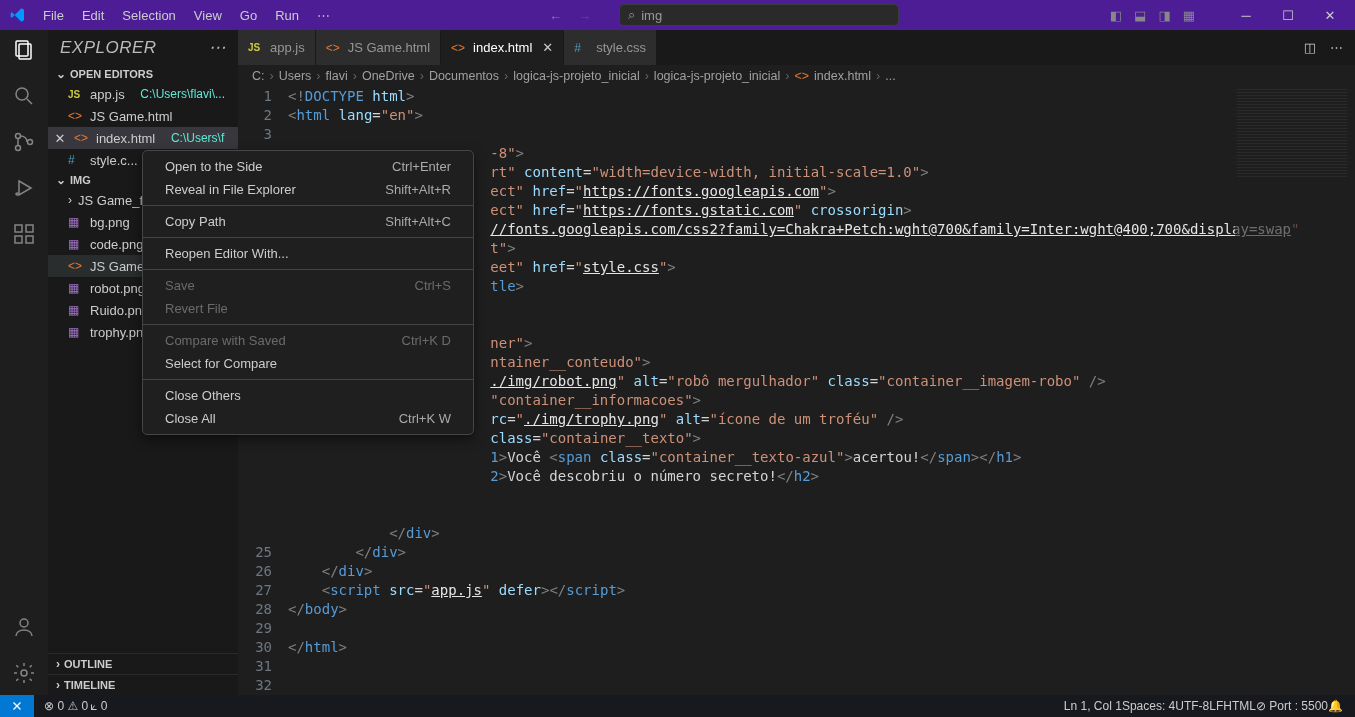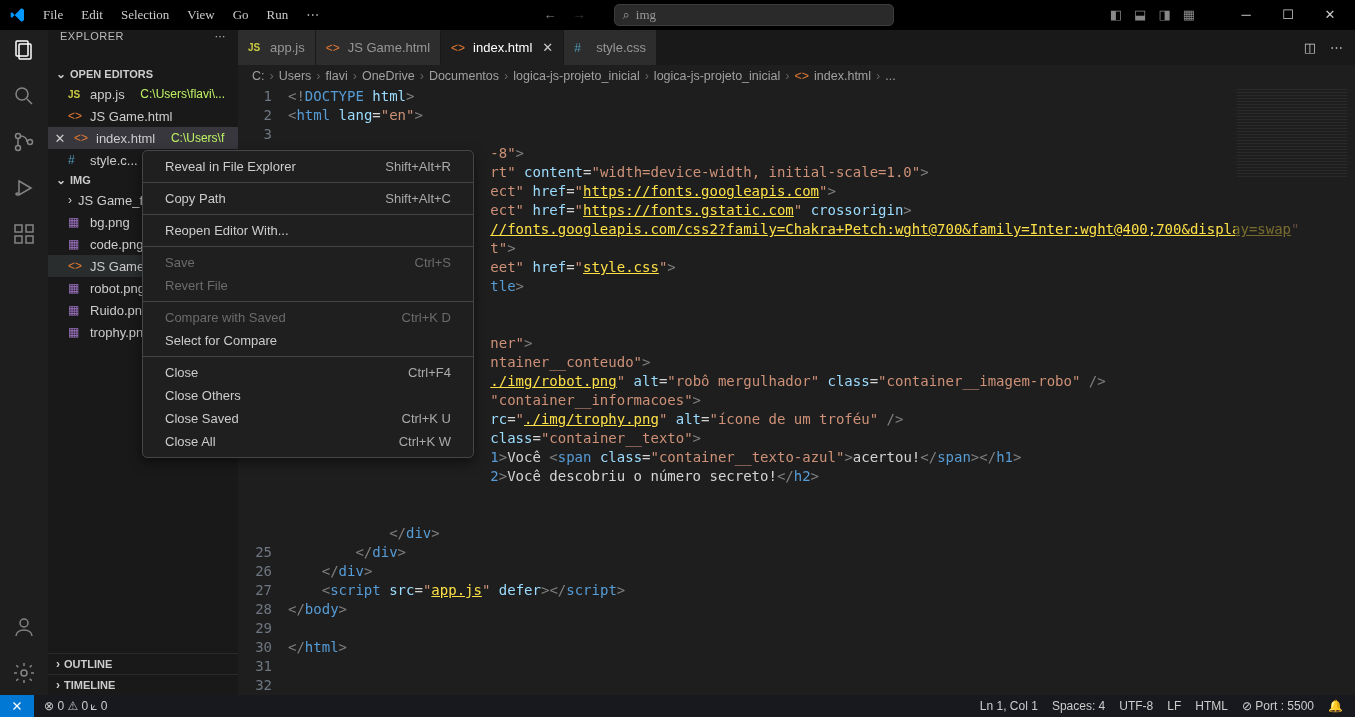--- a/index.html
+++ b/index.html
@@ -1,74 +1,74 @@
 <!DOCTYPE html>
 <html><head>
 <meta charset="utf-8">
 <style>
 * { margin: 0; padding: 0; box-sizing: border-box; }
 body { font-family: "Segoe UI", sans-serif; font-size: 13px; background: #1e1e1e; color: #cccccc; width: 1355px; height: 717px; overflow: hidden; position: relative; }
-.titlebar { height: 30px; background: #000000; display: flex; align-items: center; font-family: Liberation Serif, serif; }
+.titlebar { height: 30px; background: #4c1d95; display: flex; align-items: center; }
 .tb-logo { width: 35px; display: flex; justify-content: center; align-items: center; }
 .tb-logo svg { width: 16px; height: 16px; }
 .tb-menu { display: flex; gap: 2px; }
 .tb-menu-item { padding: 4px 8px; color: #cccccc; cursor: pointer; border-radius: 4px; }
 .tb-center { flex: 1; display: flex; justify-content: center; align-items: center; gap: 8px; }
 .nav-arrows { display: flex; gap: 16px; color: #888; margin-right: 20px; }
 .search-box { width: 280px; height: 22px; background: #2a2a2a; border: 1px solid #3c3c3c; border-radius: 5px; display: flex; align-items: center; padding: 0 8px; gap: 6px; color: #999; }
 .tb-right { display: flex; gap: 12px; padding-right: 4px; align-items: center; color: #888; }
 .tb-right .layout-icons { display: flex; gap: 12px; margin-right: 18px; }
 .win-controls { display: flex; }
 .win-btn { width: 42px; height: 30px; display: flex; align-items: center; justify-content: center; color: #ccc; }
 .main { display: flex; height: 665px; }
 .activitybar { width: 48px; background: #1e1e1e; display: flex; flex-direction: column; align-items: center; padding-top: 8px; gap: 22px; border-right: 0; }
 .act-icon { width: 24px; height: 24px; color: #858585; display: flex; align-items: center; justify-content: center; }
 .act-icon.active { color: #fff; }
 .act-bottom { margin-top: auto; margin-bottom: 10px; display: flex; flex-direction: column; gap: 22px; }
 .sidebar { width: 190px; background: #191919; display: flex; flex-direction: column; }
-.side-header { height: 35px; display: flex; justify-content: space-between; padding: 0 12px; font-size: 11px; color: #bbb; letter-spacing: 0.5px; }
+.side-header { height: 35px; display: flex; align-items: center; justify-content: space-between; padding: 0 12px; font-size: 17px; color: #bbb; letter-spacing: 0.5px; font-style: italic; }
 .side-section { font-size: 11px; font-weight: bold; color: #ccc; padding: 2px 8px; display: flex; align-items: center; gap: 4px; }
 .chev { font-size: 12px; }
 .tree { font-size: 13px; }
 .tree-item { display: flex; align-items: center; padding: 1px 0 1px 20px; gap: 6px; height: 22px; }
 .tree-item.selected { background: #37373d; }
 .tree-item.active-file { background: #2a2d2e; }
 .f-icon { width: 16px; text-align: left; font-size: 12px; }
 .js-i { color: #cbcb41; font-weight: bold; font-size: 10px; }
 .html-i { color: #e37933; }
 .css-i { color: #519aba; }
 .img-i { color: #a074c4; }
 .f-name { color: #ccc; white-space: nowrap; overflow: hidden; text-overflow: ellipsis; }
-.f-path { color: #bef264; font-size: 12px; }
+.f-path { color: #5eead4; font-size: 12px; }
 .close-x { margin-left: auto; margin-right: 6px; color: #ccc; width: 16px; text-align: center; visibility: hidden; }
 .tree-item.selected .close-x { visibility: visible; }
 .editor { flex: 1; display: flex; flex-direction: column; background: #1e1e1e; position: relative; }
 .tabs { height: 35px; background: #191919; display: flex; }
 .tab { display: flex; align-items: center; gap: 6px; padding: 0 10px; background: #2d2d2d; border-right: 1px solid #191919; color: #969696; font-size: 13px; }
 .tab.active { background: #1e1e1e; color: #fff; }
 .tab-close { color: #ccc; margin-left: 4px; }
 .tab-actions { margin-left: auto; display: flex; gap: 14px; padding-right: 12px; align-items: center; color: #ccc; }
 .breadcrumb { height: 22px; display: flex; align-items: center; padding-left: 14px; font-size: 12.5px; color: #a0a0a0; gap: 5px; }
 .bc-sep { color: #666; }
 .code-area { flex: 1; display: flex; font-family: Consolas, monospace; font-size: 14px; line-height: 19px; overflow: hidden; }
 .gutter { width: 50px; text-align: right; color: #6e7681; padding-right: 16px; padding-top: 0; }
 .code { flex: 1; white-space: pre; color: #d4d4d4; padding-top: 0; }
 .minimap { position: absolute; right: 0; top: 57px; width: 120px; height: 200px; background: #1e1e1e; opacity: 0.6; }
 .minimap-content { width: 110px; height: 90px; background: linear-gradient(#333 1px, transparent 1px); background-size: 100% 3px; margin: 2px; }
 .c-tag { color: #808080; }
 .c-el { color: #569cd6; }
 .c-attr { color: #9cdcfe; }
 .c-str { color: #ce9178; }
 .c-doc { color: #569cd6; }
-.c-link { color: #fde047; text-decoration: underline; }
+.c-link { color: #e5e5e5; text-decoration: underline; }
 .c-txt { color: #d4d4d4; }
 .statusbar { height: 22px; background: #18181f; display: flex; align-items: center; font-size: 12px; color: #ccc; }
 .sb-remote { background: #0078d4; height: 22px; width: 34px; display: flex; align-items: center; justify-content: center; }
 .sb-left { display: flex; gap: 2px; padding-left: 10px; align-items: center; }
-.sb-right { margin-left: auto; display: flex; gap: 14px; padding-right: 12px; align-items: flex-end; }
+.sb-right { margin-left: auto; display: flex; padding-right: 12px; align-items: flex-end; }
 .ctx-menu { position: absolute; left: 142px; top: 150px; width: 332px; background: #1f1f1f; border: 1px solid #454545; border-radius: 5px; box-shadow: 0 4px 12px rgba(0,0,0,0.5); padding: 4px 0; z-index: 100; font-size: 13px; }
 .ctx-item { display: flex; justify-content: space-between; padding: 4px 22px; color: #ccc; }
 .ctx-item.disabled { color: #6b6b6b; }
 .ctx-sep { height: 1px; background: #454545; margin: 4px 0; }
 .ctx-key { color: #aaa; }
 .ctx-item.disabled .ctx-key { color: #6b6b6b; }
 .outline-sections { margin-top: auto; }
 .collapse-sec { font-size: 11px; font-weight: bold; padding: 3px 8px; display: flex; gap: 4px; align-items: center; color: #ccc; border-top: 1px solid #2a2a2a; }
 </style>
 </head>
@@ -367,20 +367,24 @@
     <span>UTF-8</span>
     <span>LF</span>
     <span>HTML</span>
     <span>⊘ <span>Port : 5500</span></span>
     <span>🔔</span>
   </div>
 </div>
 
 <div class="ctx-menu" id="ctx-menu-container">
     <div class="ctx-item">
+      <span>Open to the Side</span>
+      <span class="ctx-key">Ctrl+Enter</span>
+    </div>
+    <div class="ctx-item">
       <span>Reveal in File Explorer</span>
       <span class="ctx-key">Shift+Alt+R</span>
     </div>
     <div class="ctx-sep"></div>
     <div class="ctx-item">
       <span>Copy Path</span>
       <span class="ctx-key">Shift+Alt+C</span>
     </div>
     <div class="ctx-sep"></div>
     <div class="ctx-item">
@@ -397,27 +401,19 @@
     <div class="ctx-sep"></div>
     <div class="ctx-item disabled">
       <span>Compare with Saved</span>
       <span class="ctx-key">Ctrl+K D</span>
     </div>
     <div class="ctx-item">
       <span>Select for Compare</span>
     </div>
     <div class="ctx-sep"></div>
     <div class="ctx-item">
-      <span>Close</span>
-      <span class="ctx-key">Ctrl+F4</span>
-    </div>
-    <div class="ctx-item">
       <span>Close Others</span>
-    </div>
-    <div class="ctx-item">
-      <span>Close Saved</span>
-      <span class="ctx-key">Ctrl+K U</span>
     </div>
     <div class="ctx-item">
       <span>Close All</span>
       <span class="ctx-key">Ctrl+K W</span>
     </div>
   </div>
 
 </body></html>

